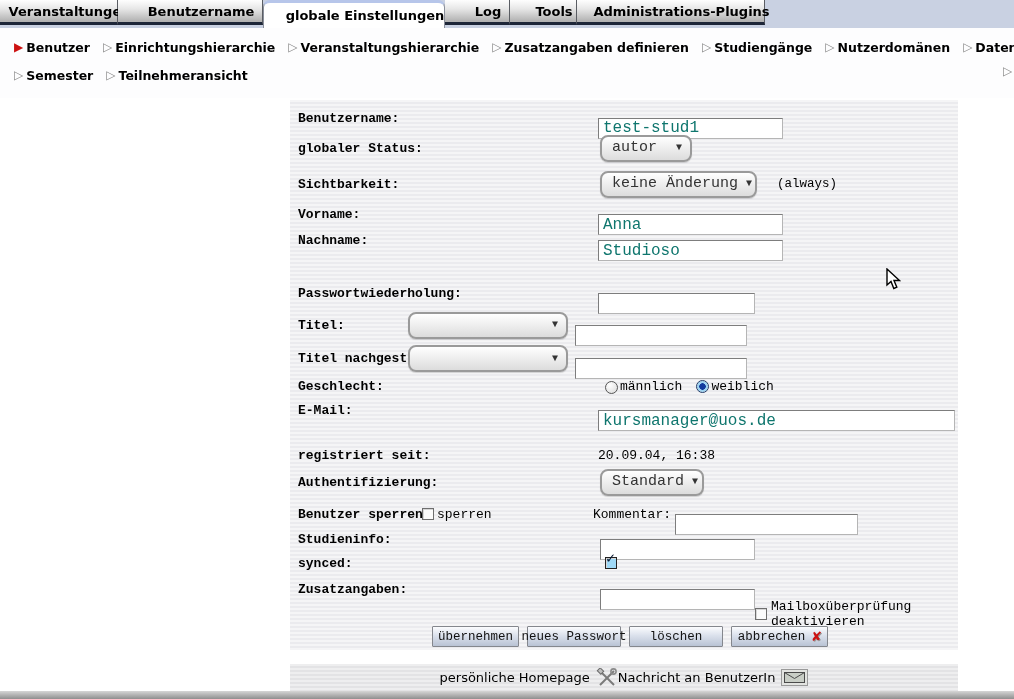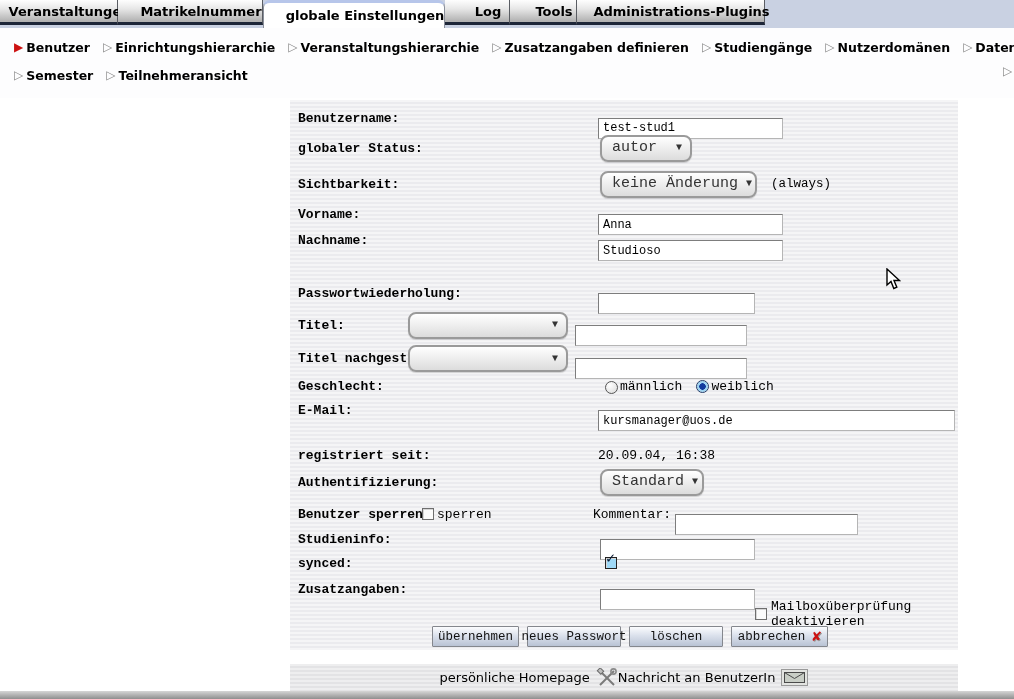--- a/index.html
+++ b/index.html
@@ -40,31 +40,31 @@
   .panel {
     position:absolute; left:290px; top:100px; width:668px; height:550px;
     background:repeating-linear-gradient(#f5f5f6 0px, #f5f5f6 2px, #ebebee 2px, #ebebee 4px);
   }
   .row { position:absolute; left:0; width:668px; display:flex; align-items:center;font-family:Liberation Mono, monospace; }
   .row .lbl { position:absolute; left:8px; font-weight:bold; font-size:13px; white-space:nowrap; }
   .ctrl { position:absolute; left:308px; display:flex; align-items:center; }
 
   input.txt {
     height:21px; border:1px solid #7d7d7d; border-bottom-color:#b5b5b5; border-right-color:#b5b5b5;
-    background:#fff; font-family:inherit; font-size:12px; padding:1px 4px; color:#000000;margin-top:20px;
+    background:#fff; font-family:inherit; font-size:16px; padding:1px 4px; color:#0f766e;margin-top:20px;
   }
   .fselect {
     display:inline-flex; align-items:center; justify-content:space-between;
     border:2px solid #9a9a9a; border-radius:8px;
     background:linear-gradient(#ffffff, #ececec 55%, #dcdcdc);
     padding:1px 8px 2px 10px; height:27px; color:#333; font-size:15px;
     box-shadow:0 1px 1px rgba(0,0,0,.15); cursor:pointer; white-space:nowrap;
   }
   .fselect .caret { font-size:10px; color:#333; margin-left:8px; }
-  .hint { font-size:12.5px; margin-left:6px; }
+  .hint { font-size:12.5px; margin-left:12px; }
   .static { font-size:13px; }
 
   .radio {
     width:13px; height:13px; border-radius:50%; display:inline-block; margin-right:2px;
     border:1px solid #555; background:radial-gradient(circle at 35% 30%, #ffffff, #d9d9d9);
   }
   .radio.checked {
     border-color:#223a66;
     background:radial-gradient(circle at 50% 50%, #123a9e 0 3px, #9fd4f2 3.5px 5px, #e8f4fc 5.5px);
   }
@@ -96,21 +96,21 @@
     background:linear-gradient(#d6d6d6, #8f8f8f); }
 
   .cursor { position:absolute; left:886px; top:268px; z-index:9; }
 </style>
 </head>
 <body>
 
 <div class="tabbar">
   <div class="tabstrip">
     <div class="tab" style="width:118px">Veranstaltungen</div>
-    <div class="tab" style="width:145px">Matrikelnummer</div>
+    <div class="tab" style="width:145px">Benutzername</div>
     <div class="tab active" style="width:182px">globale Einstellungen</div>
     <div class="tab" style="width:65px">Log</div>
     <div class="tab" style="width:67px">Tools</div>
     <div class="tab" style="width:188px">Administrations-Plugins</div>
   </div>
 </div>
 
 <div class="nav">
   <div class="nav-row r1">
     <div class="nav-item">

